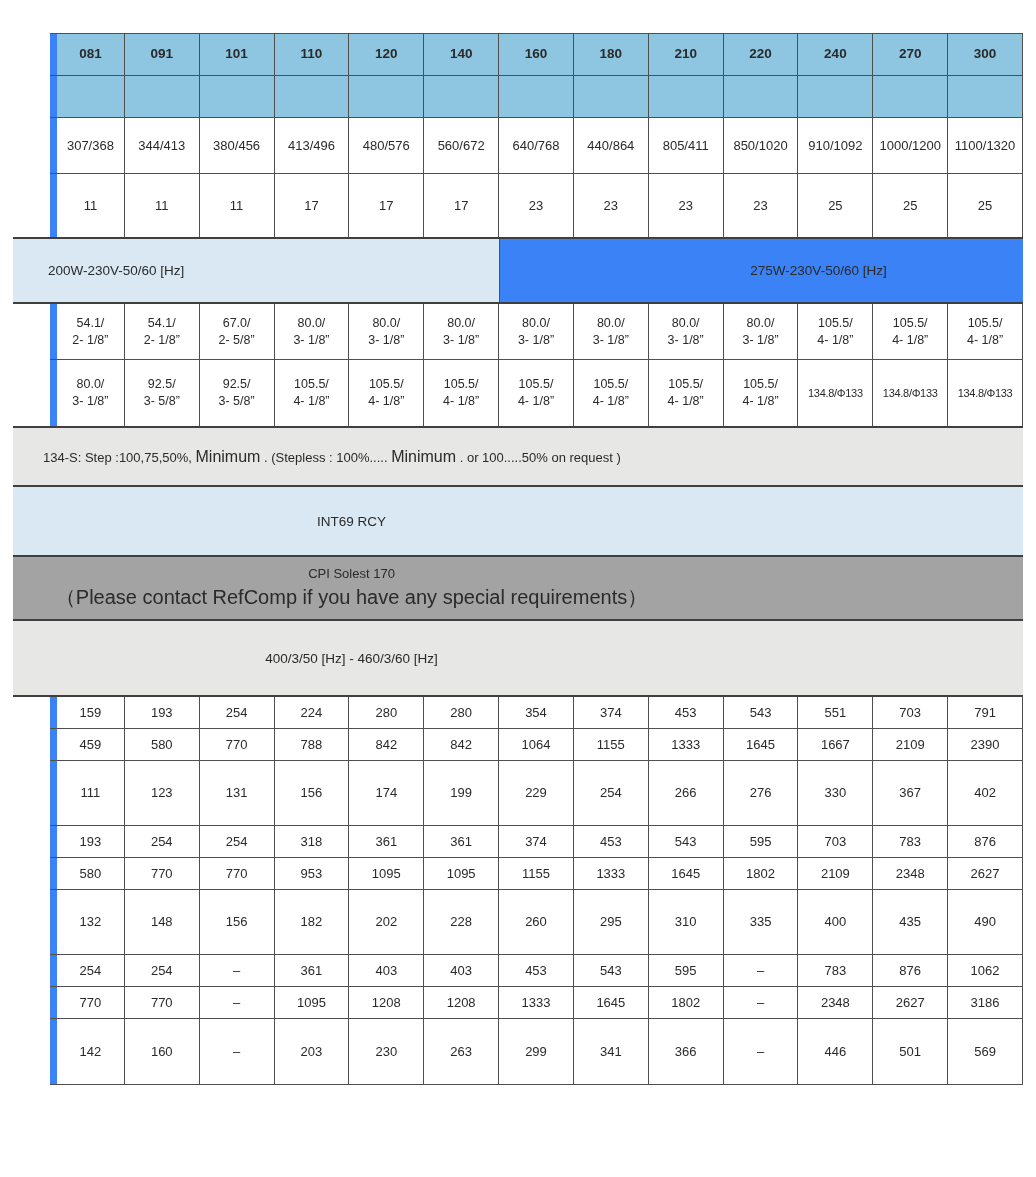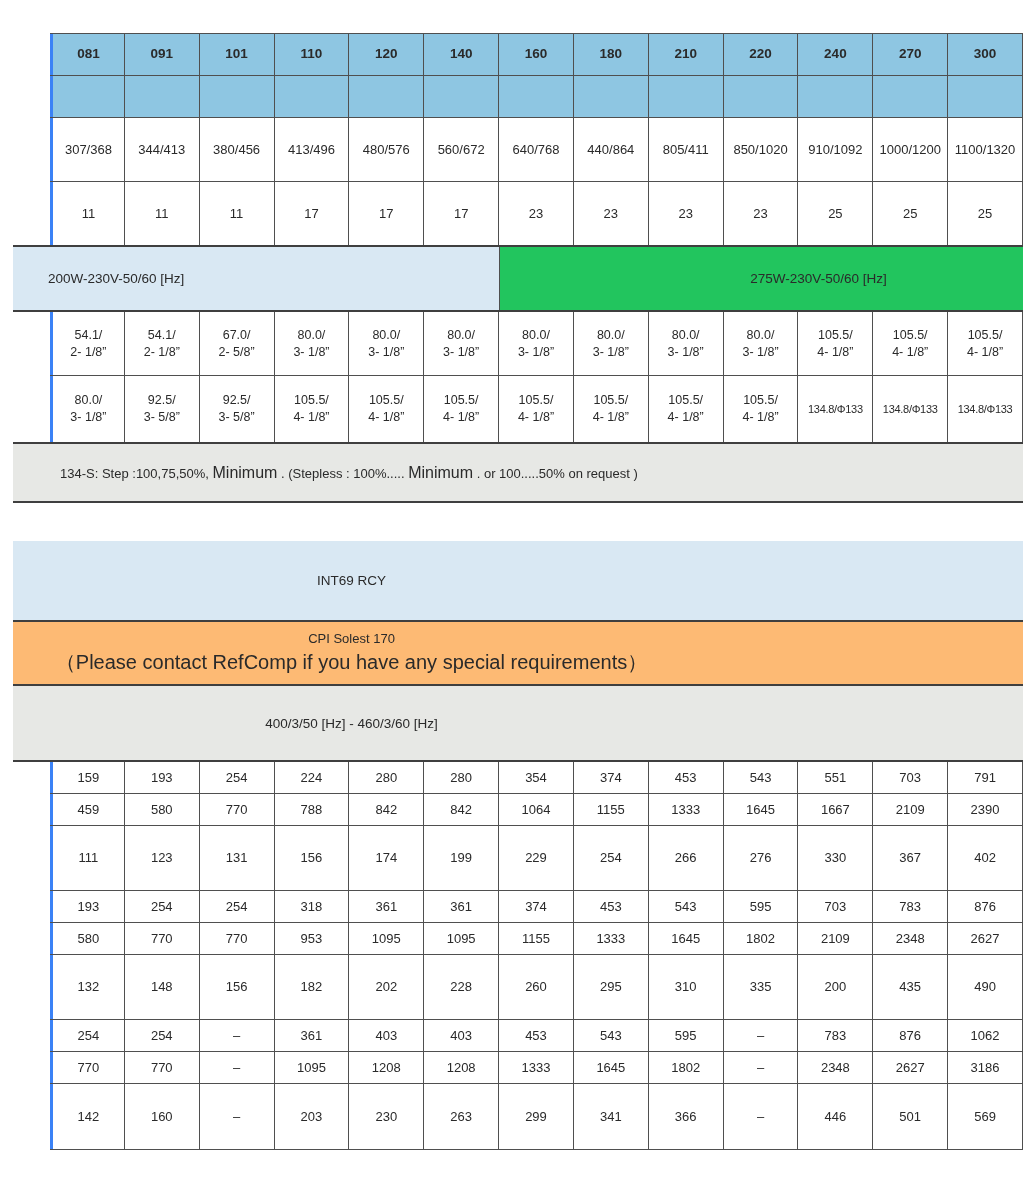--- a/index.html
+++ b/index.html
@@ -25,40 +25,40 @@
   .grid > div {
     display: flex;
     align-items: center;
     justify-content: center;
     text-align: center;
     border-right: 1px solid #4f4f4f;
     font-size: 13px;
     white-space: pre-line;
     line-height: 1.35;
   }
-  .grid > div:first-child { border-left: 3px solid #3b82f6; }
+  .grid > div:first-child { border-left: 7px solid #3b82f6; }
   .nb { border-bottom: none; }
 
   .hdr  { border-top: 1px solid #4f4f4f; }
   .hdr > div, .hdr2 > div { background: #8ec6e2; font-weight: bold; font-size: 13.5px; }
 
   .h42 { height: 42px; } .h43 { height: 43px; }
   .h32 { height: 32px; } .h63 { height: 63px; }
-  .h64 { height: 64px; } .h65 { height: 65px; } .h66 { height: 66px; }
+  .h64 { height: 56px; } .h65 { height: 65px; } .h66 { height: 66px; }
 
   .frac > div { font-size: 12.5px; }
   .frac2 > div:nth-child(n+11) { font-size: 11px; letter-spacing: -0.3px; }
 
   
   .bands {
     height: 67px;
     border-top: 2px solid #3f3f3f;
     border-bottom: 2px solid #3f3f3f;
     display: flex;
-    background: #22c55e;
+    background: #3b82f6;
   }
   .bandL {
     width: 487px;
     background: #d9e8f3;
     border-right: 1px solid #4f4f4f;
     display: flex; align-items: center;
     padding-left: 35px;
     font-size: 13.5px;
   }
   .bandR {
@@ -66,24 +66,24 @@
     display: flex; align-items: center; justify-content: center;
     padding-left: 114px;
     font-size: 13.5px;
   }
 
   
   .note { display: flex; align-items: center; border-bottom: 2px solid #3f3f3f; }
   .note.bt { border-top: 2px solid #3f3f3f; }
   .gray  { background: #e7e8e5; }
   .blue  { background: #d9e8f3; }
-  .white { background: #fdba74; }
-  .n61 { height: 61px; } .n63 { height: 81px; margin-top: 38px; } .n64 { height: 64px; } .n59 { height: 76px; }
-
-  .notetext { padding-left: 47px; font-size: 13px; }
+  .white { background: #a3a3a3; }
+  .n61 { height: 61px; } .n63 { height: 70px; } .n64 { height: 64px; } .n59 { height: 76px; }
+
+  .notetext { padding-left: 30px; font-size: 13px; }
   .notetext .big { font-size: 16px; }
 
   .cwrap { width: 677px; text-align: center; font-size: 13.5px; }
   .oil1 { font-size: 13px; margin-bottom: 3px; }
   .oil2 { font-size: 20px; }
 </style>
 </head>
 <body>
 
 <div class="page">
@@ -318,21 +318,21 @@
         <div>132</div>
         <div>148</div>
         <div>156</div>
         <div>182</div>
         <div>202</div>
         <div>228</div>
         <div>260</div>
         <div>295</div>
         <div>310</div>
         <div>335</div>
-        <div>200</div>
+        <div>400</div>
         <div>435</div>
         <div>490</div>
       </div>
     <div class="grid h32">
         <div>254</div>
         <div>254</div>
         <div>–</div>
         <div>361</div>
         <div>403</div>
         <div>403</div>

